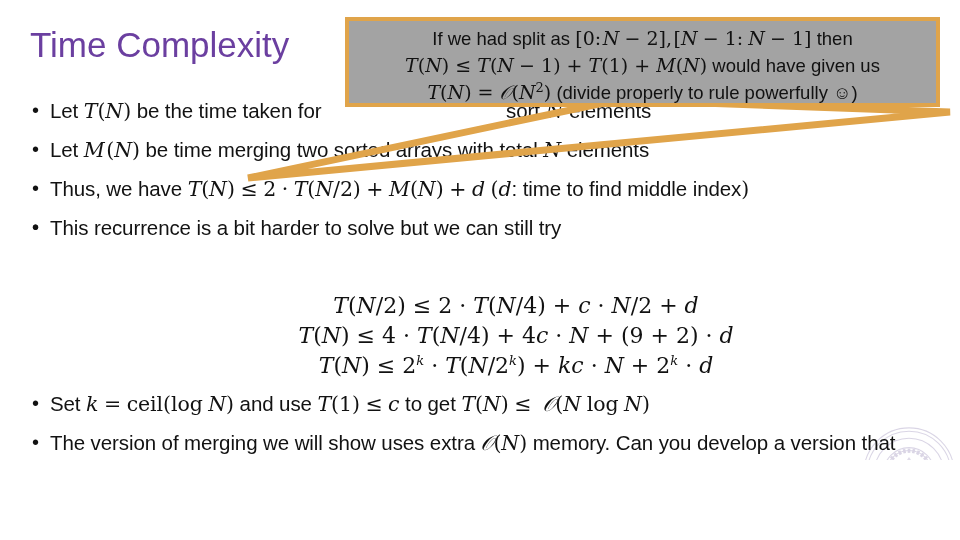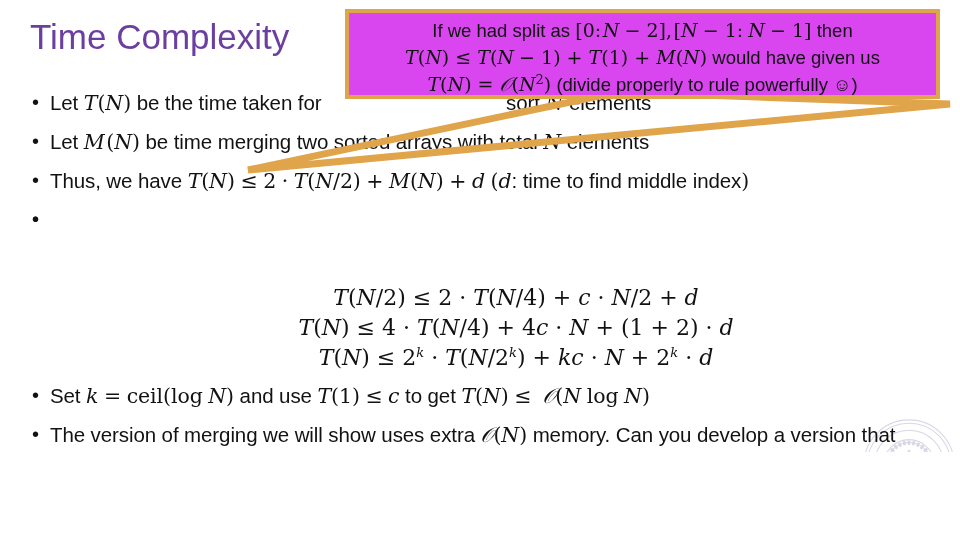--- a/index.html
+++ b/index.html
@@ -11,21 +11,21 @@
     width: 960px;
     height: 540px;
     overflow: hidden;
     position: relative;
     font-family: "Liberation Sans", sans-serif;
     color: #000000;
   }
 
   #slide {
     position: absolute;
-    left: 0; top: 0;
+    left: 0; top: 8px;
     width: 960px;
     height: 452px;
     background: #ffffff;
     overflow: hidden;
   }
 
   
   #slide-title {
     position: absolute;
     left: 30px;
@@ -121,21 +121,21 @@
     line-height: 0;
   }
 
   
   #callout {
     position: absolute;
     left: 345px;
     top: 9px;
     width: 595px;
     height: 90px;
-    background: #d946ef;
+    background: #a3a3a3;
     border: 4px solid #E0A44A;
     box-sizing: border-box;
     z-index: 6;
   }
   #callout-text {
     position: absolute;
     left: 0; top: 4px;
     width: 100%;
     text-align: center;
   }
@@ -264,29 +264,30 @@
       <span class="dot">•</span>
       <span>Thus, we have <span class="mi">T</span><span class="mn">(</span><span class="mi">N</span><span class="mn">)</span> <span class="mo">≤</span> <span class="mn">2</span> <span class="mo">·</span> <span class="mi">T</span><span class="mn">(</span><span class="mi">N</span><span class="mn">/2)</span> <span class="mo">+</span> <span class="mi">M</span><span class="mn">(</span><span class="mi">N</span><span class="mn">)</span> <span class="mo">+</span> <span class="mi">d</span> <span class="mn">(</span><span class="mi">d</span>: time to find middle index<span class="mn">)</span></span>
     </div>
 
     <div class="bullet-row tight">
       <span class="dot">•</span>
     </div>
 
     <div class="bullet-row tight">
       <span class="dot">•</span>
+      <span>This recurrence is a bit harder to solve but we can still try</span>
     </div>
   </div>
 
   <div id="equation-block">
     <div class="equation-line">
       <span class="eq-i">T</span><span class="eq-n">(</span><span class="eq-i">N</span><span class="eq-n">/2) ≤ 2 · </span><span class="eq-i">T</span><span class="eq-n">(</span><span class="eq-i">N</span><span class="eq-n">/4) + </span><span class="eq-i">c</span><span class="eq-n"> · </span><span class="eq-i">N</span><span class="eq-n">/2 + </span><span class="eq-i">d</span>
     </div>
     <div class="equation-line">
-      <span class="eq-i">T</span><span class="eq-n">(</span><span class="eq-i">N</span><span class="eq-n">) ≤ 4 · </span><span class="eq-i">T</span><span class="eq-n">(</span><span class="eq-i">N</span><span class="eq-n">/4) + 4</span><span class="eq-i">c</span><span class="eq-n"> · </span><span class="eq-i">N</span><span class="eq-n"> + (1 + 2) · </span><span class="eq-i">d</span>
+      <span class="eq-i">T</span><span class="eq-n">(</span><span class="eq-i">N</span><span class="eq-n">) ≤ 4 · </span><span class="eq-i">T</span><span class="eq-n">(</span><span class="eq-i">N</span><span class="eq-n">/4) + 4</span><span class="eq-i">c</span><span class="eq-n"> · </span><span class="eq-i">N</span><span class="eq-n"> + (9 + 2) · </span><span class="eq-i">d</span>
     </div>
     <div class="equation-line">
       <span class="eq-i">T</span><span class="eq-n">(</span><span class="eq-i">N</span><span class="eq-n">) ≤ 2</span><sup class="sup eq-i">k</sup><span class="eq-n"> · </span><span class="eq-i">T</span><span class="eq-n">(</span><span class="eq-i">N</span><span class="eq-n">/2</span><sup class="sup eq-i">k</sup><span class="eq-n">) + </span><span class="eq-i">kc</span><span class="eq-n"> · </span><span class="eq-i">N</span><span class="eq-n"> + 2</span><sup class="sup eq-i">k</sup><span class="eq-n"> · </span><span class="eq-i">d</span>
     </div>
   </div>
 
   <div id="body-list-lower" style="position:absolute;left:28px;top:381px;width:915px;">
     <div class="bullet-row tight">
       <span class="dot">•</span>
       <span>Set <span class="mi">k</span> <span class="mo">=</span> <span class="mn">ceil(log</span> <span class="mi">N</span><span class="mn">)</span> and use <span class="mi">T</span><span class="mn">(1)</span> <span class="mo">≤</span> <span class="mi">c</span> to get <span class="mi">T</span><span class="mn">(</span><span class="mi">N</span><span class="mn">)</span> <span class="mo">≤</span> &nbsp;<span class="calig">𝒪</span><span class="mn">(</span><span class="mi">N</span> <span class="mn">log</span> <span class="mi">N</span><span class="mn">)</span></span>

